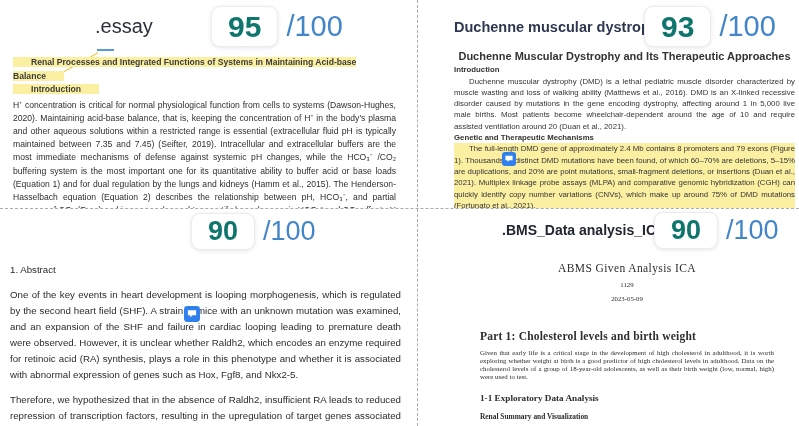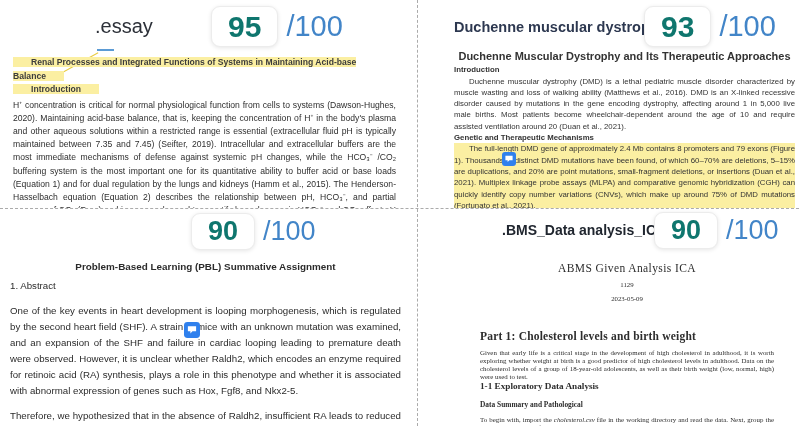--- a/index.html
+++ b/index.html
@@ -70,21 +70,21 @@
   #q-pbl .doc{left:10px;top:50px;width:391px;font-size:9.7px;line-height:16px;color:#2b2b2b;}
   #q-pbl .doc .c-title{text-align:center;font-weight:700;font-size:9.9px;}
   #q-pbl .doc .h{font-weight:400;margin-top:3px;text-align:left;}
   #q-pbl .doc p.body{margin-top:9px;position:relative;}
 
   #q-bms .doc{left:62px;top:47px;width:294px;font-family:"Liberation Serif","DejaVu Serif",serif;color:#2d2d2d;}
   #q-bms .doc .c-title{text-align:center;font-size:11.5px;letter-spacing:.4px;margin-top:6px;}
   #q-bms .doc .meta{text-align:center;font-size:6.8px;margin-top:7px;}
   #q-bms .doc .part{font-weight:700;font-size:11.5px;margin-top:28px;letter-spacing:.2px;}
   #q-bms .doc p.body{font-size:6.9px;line-height:8px;margin-top:7px;}
-  #q-bms .doc .sec{font-weight:700;font-size:9.2px;margin-top:0;}
+  #q-bms .doc .sec{font-weight:700;font-size:9.2px;margin-top:12px;}
   #q-bms .doc .subsec{font-weight:700;font-size:7.4px;margin-top:9px;}
   .fname{font-style:italic;}
 
   
   .comment-icon{position:absolute;display:inline-block;width:14px;height:14px;cursor:pointer;}
   #q-dmd .comment-icon{left:48px;top:9px;}
   #q-pbl .comment-icon{left:174px;top:19px;width:16px;height:16px;}
   .comment-icon svg{display:block;width:100%;height:100%;}
 </style>
 </head>
@@ -131,21 +131,20 @@
   </div>
 </section>
 
 <section class="q" id="q-pbl">
   <div class="badge">
     <div class="score-box">90</div>
     <div class="out-of" style="color:#4285c8">/100</div>
   </div>
 
   <div class="doc">
-    <div class="c-title">Problem-Based Learning (PBL) Summative Assignment</div>
     <p class="h">1. Abstract</p>
     <p class="body"><span>One of the key events in heart development is looping morphogenesis, which is regulated by the second heart field (SHF). A strain of mice with an unknown mutation was examined, and an expansion of the SHF and failure in cardiac looping leading to premature death were observed. However, it is unclear whether Raldh2, which encodes an enzyme required for retinoic acid (RA) synthesis, plays a role in this phenotype and whether it is associated with abnormal expression of genes such as Hox, Fgf8, and Nkx2-5.</span><span class="comment-icon">
           <svg viewBox="0 0 14 14">
             <rect width="14" height="14" rx="3" fill="#2f80ed"></rect>
             <path d="M3.4 3.8h7.2v4.4H7.4L5.6 10V8.2H3.4z" fill="#ffffff"></path>
           </svg>
         </span></p>
     <p class="body">Therefore, we hypothesized that in the absence of Raldh2, insufficient RA leads to reduced repression of transcription factors, resulting in the upregulation of target genes associated with cardiac development. Our findings suggest that RAs form complexes with RA receptors, which bind</p>
   </div>
 </section>
@@ -157,16 +156,16 @@
     <div class="out-of" style="color:#4285c8">/100</div>
   </div>
 
   <div class="doc">
     <div class="c-title">ABMS Given Analysis ICA</div>
     <div class="meta">1129</div>
     <div class="meta">2023-05-09</div>
     <div class="part">Part 1:  Cholesterol levels and birth weight</div>
     <p class="body">Given that early life is a critical stage in the development of high cholesterol in adulthood, it is worth exploring whether weight at birth is a good predictor of high cholesterol levels in adulthood. Data on the cholesterol levels of a group of 18-year-old adolescents, as well as their birth weight (low, normal, high) were used to test.</p>
     <div class="sec">1-1 Exploratory Data Analysis</div>
-    <div class="subsec">Data Summary and Pathological</div>
+    <div class="subsec">Renal Summary and Visualization</div>
     <p class="body"><span>To begin with, import the </span><span class="fname">cholesterol.csv</span><span> file in the working directory and read the data. Next, group the data by three levels of birthweight and summarize them respectively.</span></p>
   </div>
 </section>
 
 </body></html>

